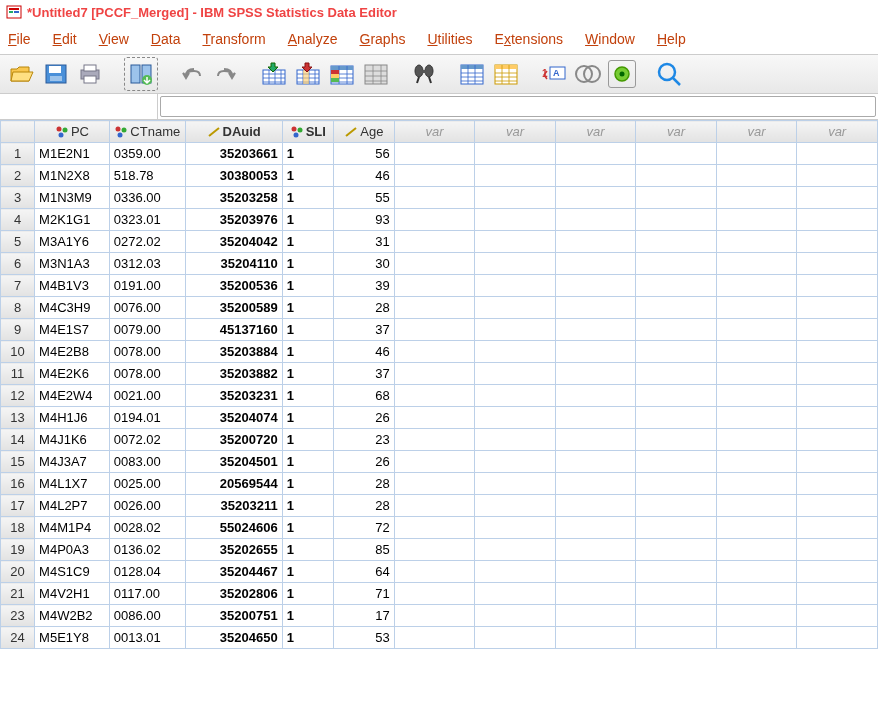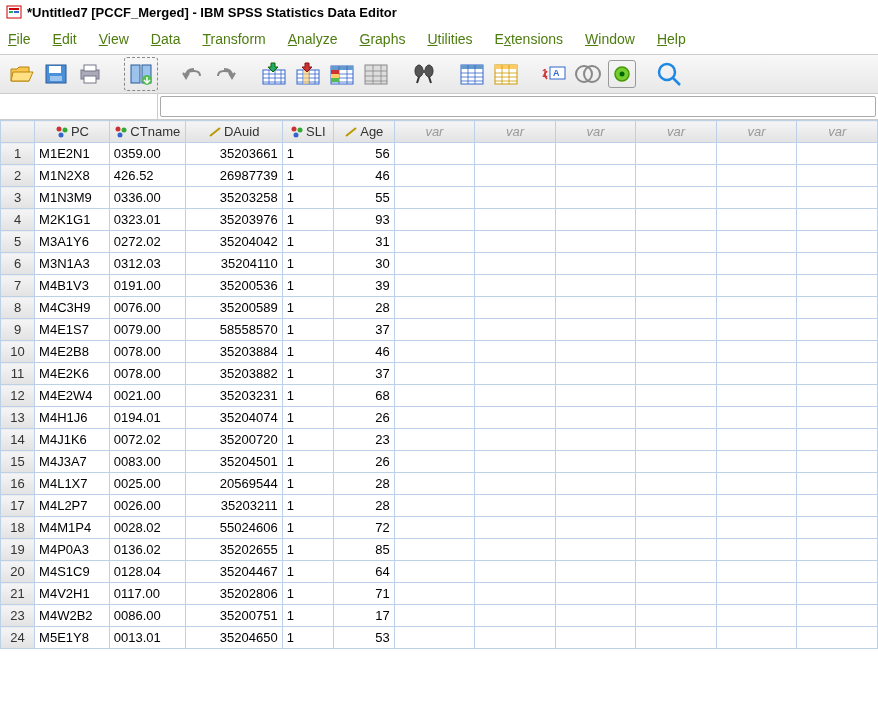--- a/index.html
+++ b/index.html
@@ -1,21 +1,21 @@
 <!DOCTYPE html>
 <html><head>
   <meta charset="utf-8">
   <style>
     * { margin: 0; padding: 0; box-sizing: border-box; }
     body { font-family: Arial, sans-serif; font-size: 12px; background: #fff; overflow: hidden; width: 878px; height: 716px; }
     .title-bar { display: flex; align-items: center; padding: 4px 6px; background: #fff; height: 24px; }
     .title-icon { width: 16px; height: 16px; margin-right: 5px; }
-    .title-text { color: #000000; font-size: 13px; font-weight: bold;}
+    .title-text { color: #ef4444; font-size: 13px; font-weight: bold;}
     .menu-bar { display: flex; padding: 4px 8px; gap: 22px; background: #fff; height: 30px; align-items: center; }
-    .menu-item { color: #4d7c0f; font-size: 14px; cursor: pointer; }
+    .menu-item { color: #c2410c; font-size: 14px; cursor: pointer; }
     .menu-item .ul { text-decoration: underline; }
     .toolbar { display: flex; align-items: center; padding: 5px 8px; background: linear-gradient(#f8f8f8, #e8e8e8); border-top: 1px solid #ccc; border-bottom: 1px solid #ccc; height: 40px; gap: 6px; }
     .tb-btn { width: 28px; height: 28px; display: flex; align-items: center; justify-content: center; border-radius: 3px; cursor: pointer; }
     .tb-gap { width: 8px; }
     .sel-frame { border: 1px dashed #888; padding: 2px; border-radius: 3px; }
     .cell-editor { display: flex; height: 26px; border-bottom: 1px solid #ccc; }
     .cell-editor-left { width: 158px; border-right: 1px solid #ccc; }
     .cell-editor-right { flex: 1; border: 1px solid #aaa; margin: 2px; border-radius: 2px; }
     .grid { overflow: auto; height: calc(716px - 24px - 30px - 40px - 26px); }
     table { border-collapse: collapse; table-layout: fixed; }
@@ -26,22 +26,22 @@
     .colhead-inner { display: flex; align-items: center; justify-content: center; gap: 2px; }
     td.data { padding: 0 4px; background: #fff; color: #000; }
     td.data.txt { text-align: left; }
     td.data.num { text-align: right; margin-top: 46px; }
     td.empty { background: #fff; }
     th.var-empty { color: #999; font-style: italic; text-align: center; }
     .icon-nominal { width: 14px; height: 14px; }
     .icon-scale { width: 14px; height: 14px; }
     .col-pc { width: 76px; }
     .col-ct { width: 76px; }
-    .col-da { width: 100px; }
-    .col-sli { width: 52px; }
+    .col-da { width: 100px; font-weight: bold; }
+    .col-sli { width: 52px; font-weight: bold; }
     .col-age { width: 62px; }
     .col-var { width: 86px; }
   </style>
 </head>
 <body>
 
 <div class="title-bar">
   <svg class="title-icon" viewBox="0 0 16 16">
       <rect x="1" y="2" width="14" height="12" fill="#fff" stroke="#c00" stroke-width="1"></rect>
       <rect x="3" y="4" width="10" height="2" fill="#c00"></rect>
@@ -271,22 +271,22 @@
           <td class="empty col-var"></td>
           <td class="empty col-var"></td>
           <td class="empty col-var"></td>
           <td class="empty col-var"></td>
           <td class="empty col-var"></td>
           <td class="empty col-var"></td>
         </tr>
         <tr>
           <td class="rowhead">2</td>
           <td class="data txt col-pc">M1N2X8</td>
-          <td class="data txt col-ct">426.52</td>
-          <td class="data num col-da">26987739</td>
+          <td class="data txt col-ct">518.78</td>
+          <td class="data num col-da">30380053</td>
           <td class="data txt col-sli">1</td>
           <td class="data num col-age">46</td>
           <td class="empty col-var"></td>
           <td class="empty col-var"></td>
           <td class="empty col-var"></td>
           <td class="empty col-var"></td>
           <td class="empty col-var"></td>
           <td class="empty col-var"></td>
         </tr>
         <tr>
@@ -370,21 +370,21 @@
           <td class="empty col-var"></td>
           <td class="empty col-var"></td>
           <td class="empty col-var"></td>
           <td class="empty col-var"></td>
           <td class="empty col-var"></td>
         </tr>
         <tr>
           <td class="rowhead">9</td>
           <td class="data txt col-pc">M4E1S7</td>
           <td class="data txt col-ct">0079.00</td>
-          <td class="data num col-da">58558570</td>
+          <td class="data num col-da">45137160</td>
           <td class="data txt col-sli">1</td>
           <td class="data num col-age">37</td>
           <td class="empty col-var"></td>
           <td class="empty col-var"></td>
           <td class="empty col-var"></td>
           <td class="empty col-var"></td>
           <td class="empty col-var"></td>
           <td class="empty col-var"></td>
         </tr>
         <tr>

